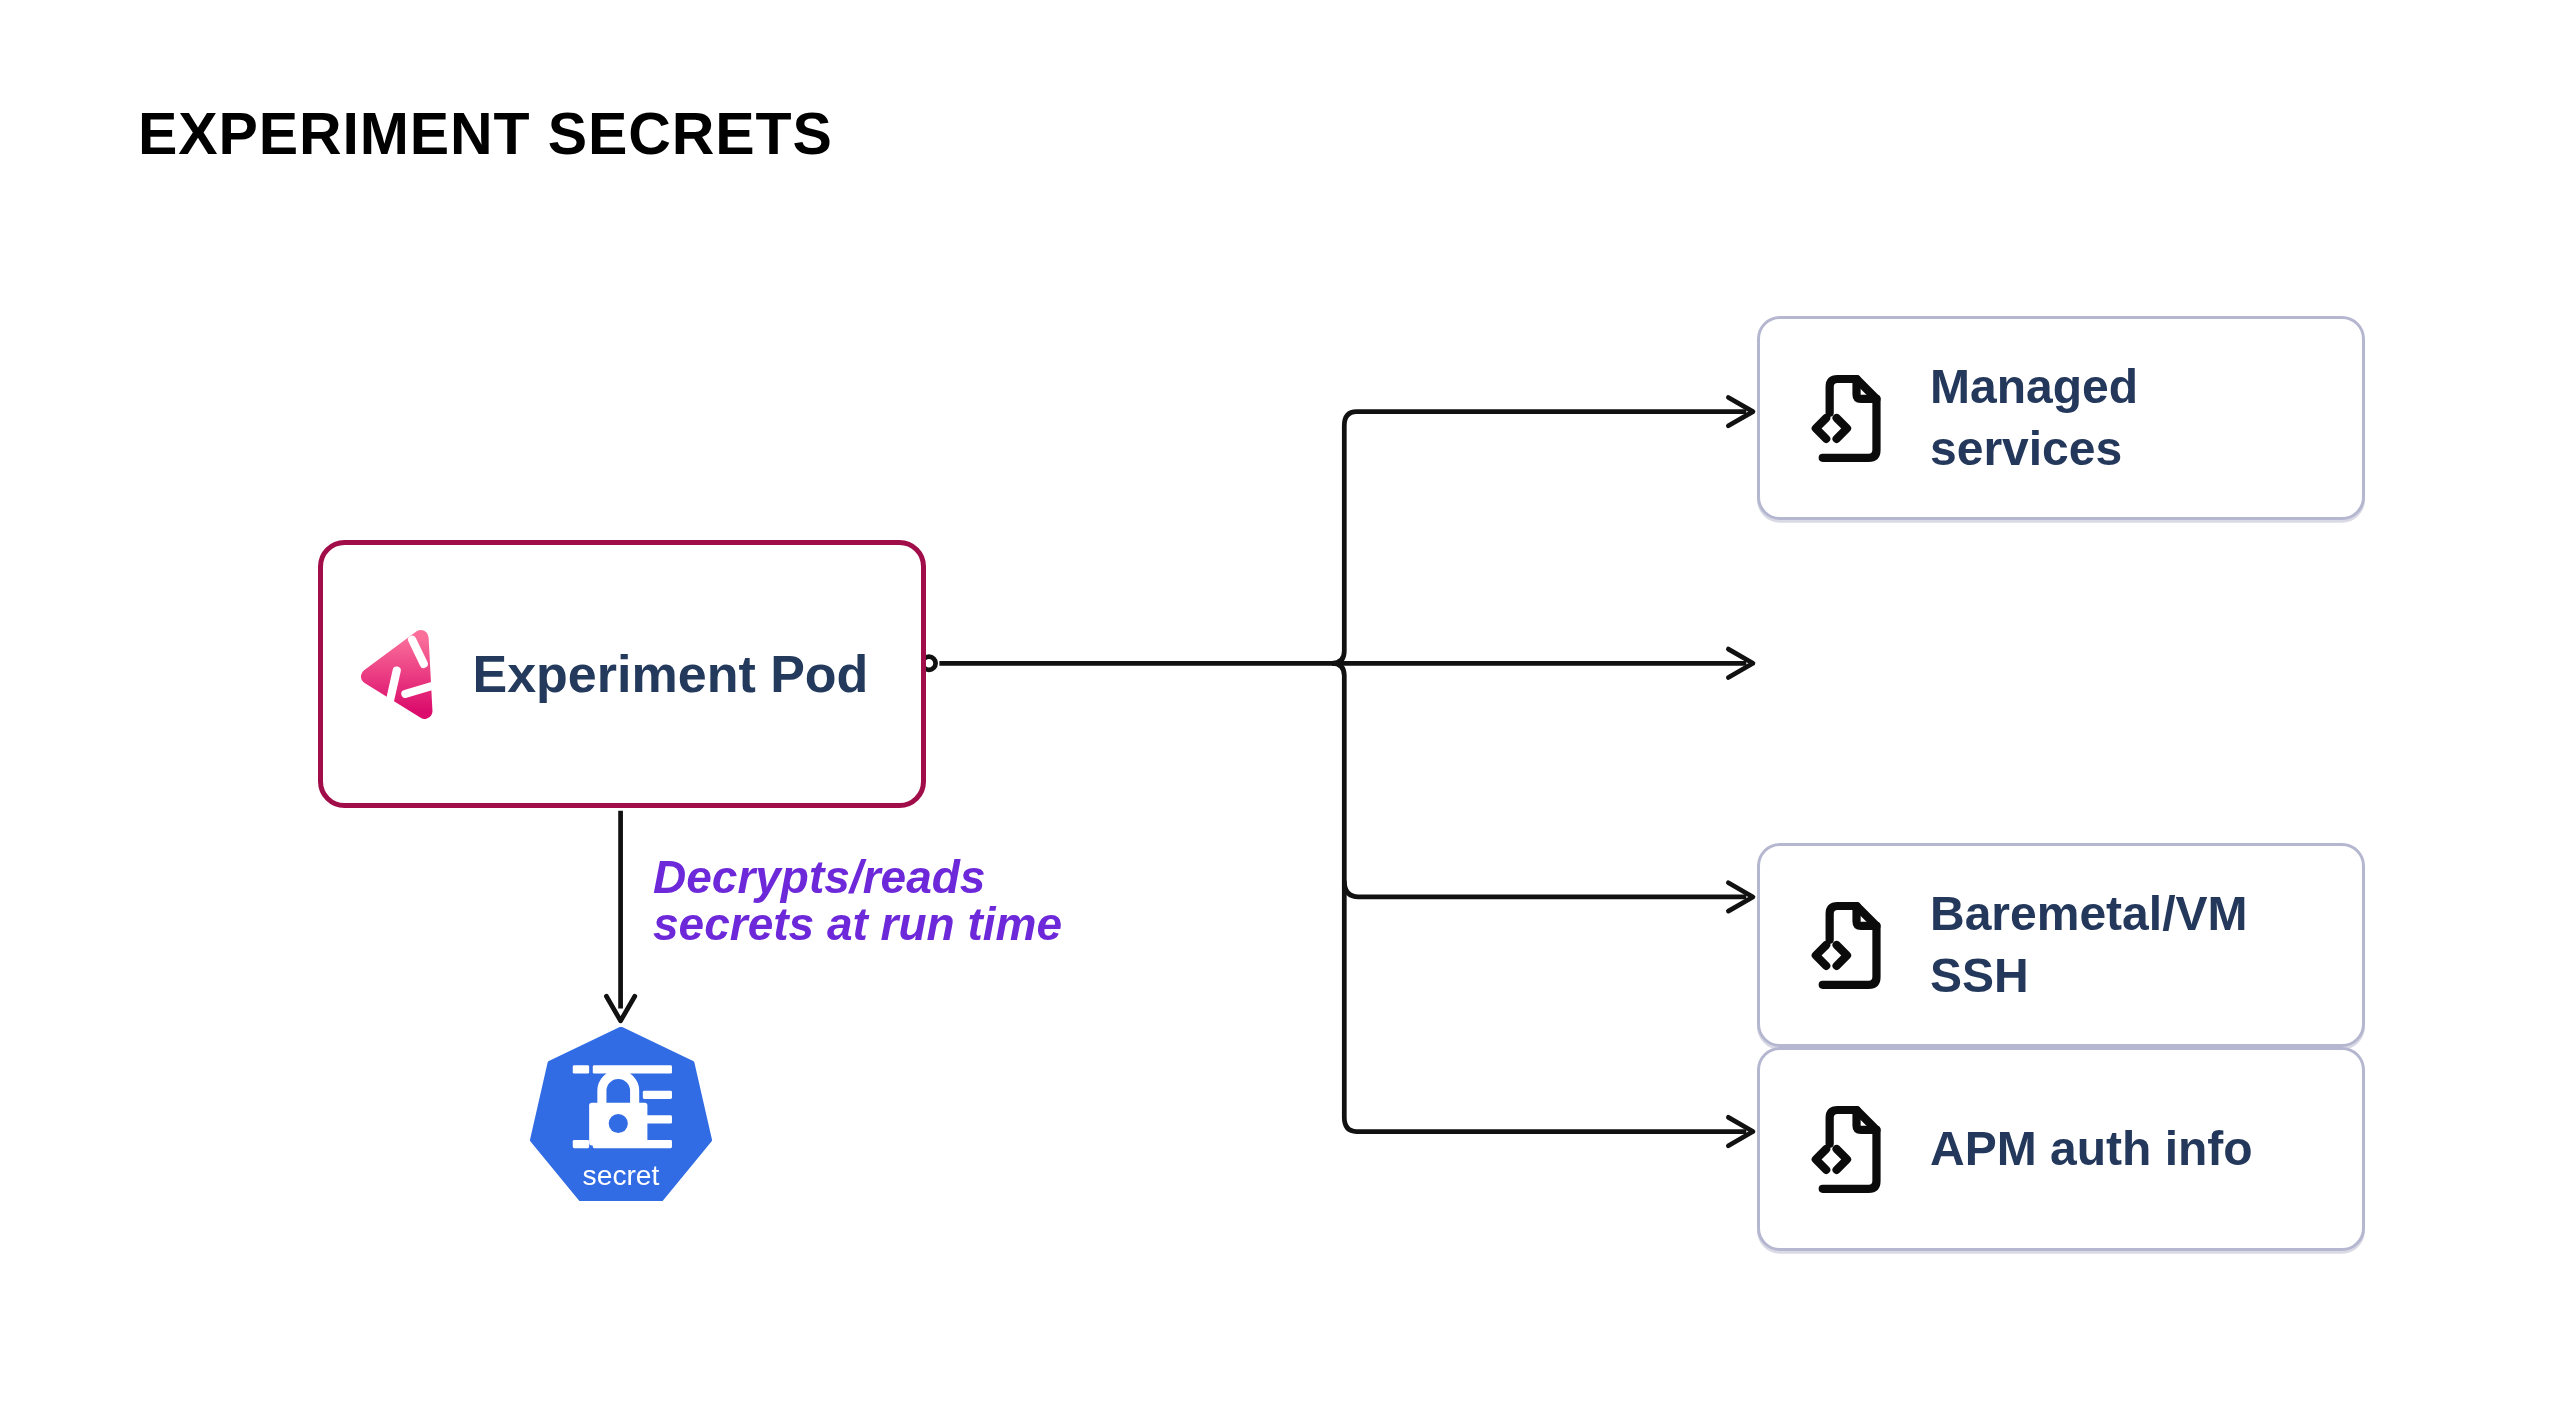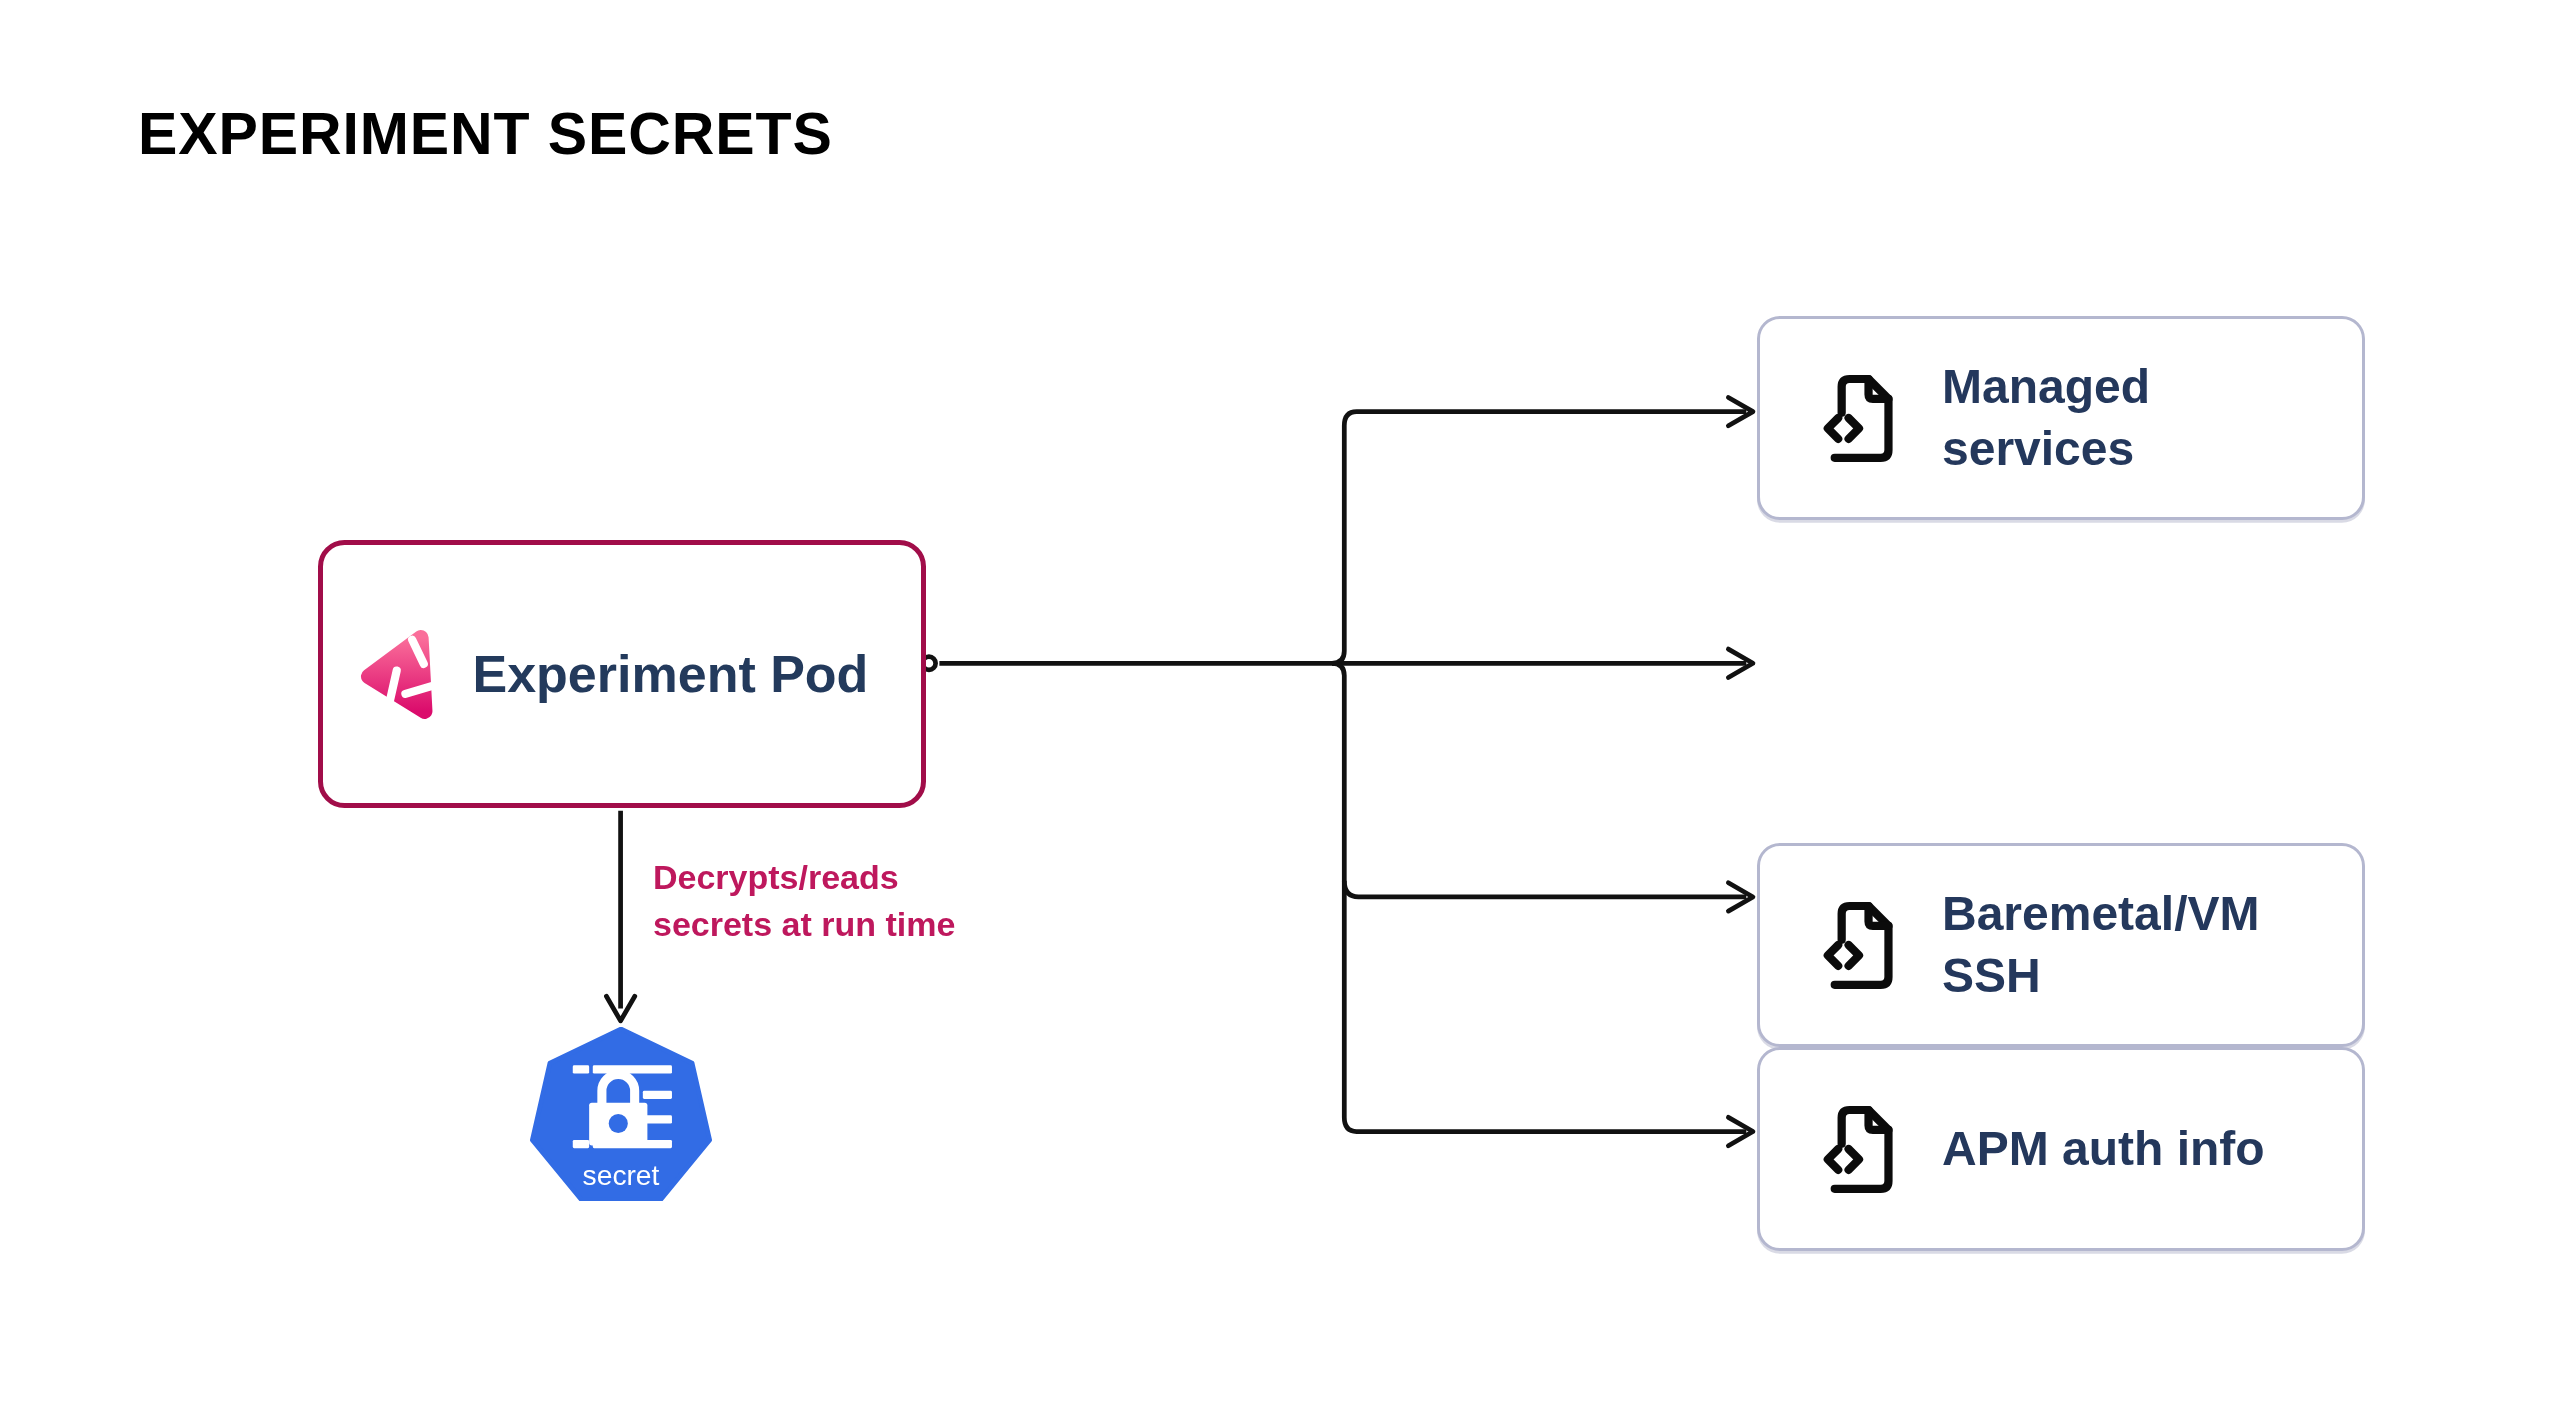--- a/index.html
+++ b/index.html
@@ -25,34 +25,34 @@
     border:5.7px solid #a10d49;border-radius:26.5px;
     display:flex;align-items:center;padding-left:36px;gap:26.5px;
   }
   .pod-label{
     font-size:52px;font-weight:700;color:#233a5c;white-space:nowrap;
   }
 
   
   .edge-note{
     position:absolute;left:653px;top:854px;
-    font-size:34px;font-weight:600;color:#be185d;
-    line-height:47px;white-space:pre-line;
+    font-size:46px;font-weight:600;color:#6d28d9;
+    line-height:47px;white-space:pre-line;font-style:italic;
   }
 
   
   .secret-icon{position:absolute;left:530px;top:1027px;}
 
   
   .target{
     position:absolute;left:1757px;width:608px;height:204px;
     box-sizing:border-box;background:#ffffff;
     border:3.8px solid #b4b7cf;border-radius:23px;
     box-shadow:0 2.8px 0 rgba(120,122,160,0.28);
-    display:flex;align-items:center;padding-left:60px;gap:44px;
+    display:flex;align-items:center;padding-left:48px;gap:44px;
   }
   .target-label{
     font-size:48px;font-weight:700;color:#24385c;
     line-height:62px;white-space:pre-line;max-width:407px;
   }
   .t1{top:316px}.t2{top:561px}.t3{top:843px}.t4{top:1047px}
   .file-code-icon{flex:0 0 auto;}
 </style>
 </head>
 <body>

